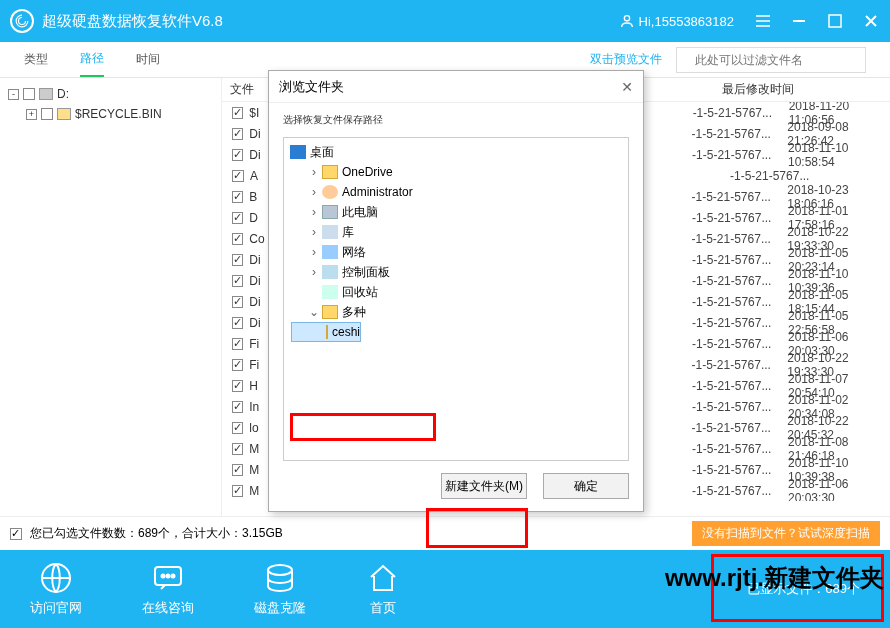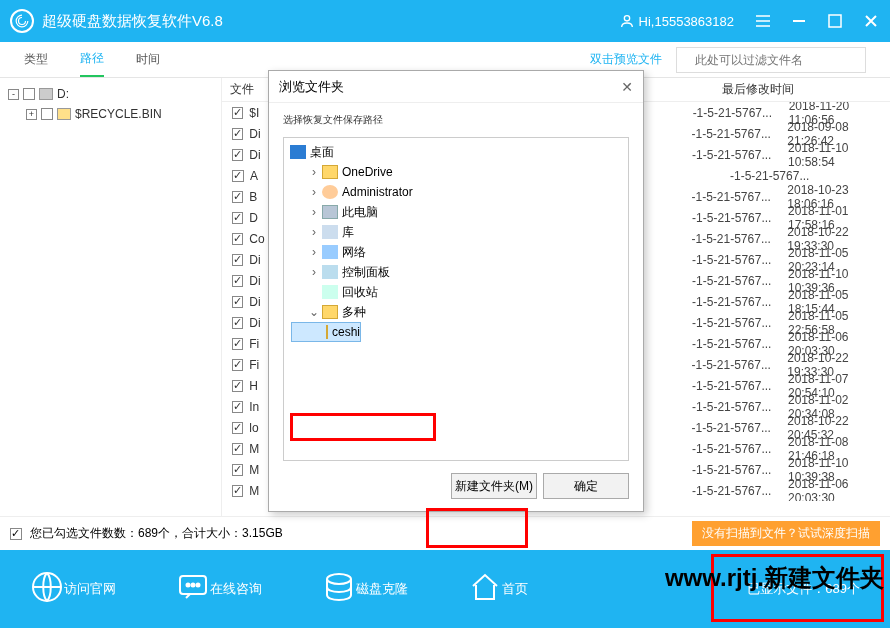--- a/index.html
+++ b/index.html
@@ -35,21 +35,21 @@
 .fl-row .chk{width:12px;height:12px;border:1px solid #888;margin:0 6px 0 10px;position:relative}
 .fl-row .chk::after{content:"✓";position:absolute;top:-2px;left:0;font-size:11px;color:#333}
 .fl-row .fname{width:480px;white-space:nowrap;overflow:hidden}
 .fl-row .fid{width:104px;color:#444}
 .fl-row .fdate{color:#444}
 .summary{height:34px;display:flex;align-items:center;padding:0 10px;background:#fff;border-top:1px solid #eee}
 .summary .chk{width:12px;height:12px;border:1px solid #888;margin-right:8px;position:relative}
 .summary .chk::after{content:"✓";position:absolute;top:-2px;left:0;font-size:11px}
 .deep-scan{margin-left:auto;background:#ffa030;color:#fff;padding:4px 10px;font-size:12px}
 .footer{height:78px;background:#1fb4f2;display:flex;align-items:center;padding:0 30px;position:relative}
-.footer-item{display:flex;flex-direction:row;align-items:center;color:#fff;margin-right:60px;cursor:pointer;font-size:13px}
+.footer-item{display:flex;flex-direction:column;align-items:center;color:#fff;margin-right:60px;cursor:pointer;font-size:13px}
 .footer-item .ico{width:34px;height:34px;margin-bottom:4px}
 .footer-right{margin-left:auto;display:flex;color:#fff;font-size:13px}
 .recover-btn{position:absolute;right:6px;top:4px;width:173px;height:68px;border:3px solid #f00}
 .watermark{position:absolute;right:6px;bottom:34px;font-size:24px;font-weight:bold;color:#000}
 
 .dialog{position:absolute;left:268px;top:70px;width:376px;height:442px;background:#fff;border:1px solid #aaa;box-shadow:3px 3px 8px rgba(0,0,0,.2);display:flex;flex-direction:column}
 .dlg-title{height:32px;display:flex;align-items:center;padding:0 10px;border-bottom:1px solid #eee;font-size:13px}
 .dlg-title .close{margin-left:auto;color:#666;cursor:pointer;font-size:14px}
 .dlg-sub{padding:10px 14px;font-size:10px;color:#333}
 .dlg-tree{flex:1;border:1px solid #ccc;margin:0 14px;padding:4px 2px;overflow:auto;font-size:12px}
@@ -58,21 +58,21 @@
 .dlg-node .ficon{width:16px;height:14px;margin-right:4px;display:inline-block}
 .desktop-ico{background:#2b7cd3}
 .folder-ico{background:#ffd76a;border:1px solid #d4a836}
 .pc-ico{background:#b8c6d6;border:1px solid #8aa}
 .lib-ico{background:#cde}
 .net-ico{background:#9cf}
 .ctrl-ico{background:#bde}
 .bin-ico{background:#cfe}
 .user-ico{background:#fc9;border-radius:50%}
 .dlg-node.sel{background:#cde8ff;border:1px solid #7ab7e8}
-.dlg-btns{display:flex;justify-content:flex-end;gap:6px;padding:12px 14px}
+.dlg-btns{display:flex;justify-content:flex-end;gap:16px;padding:12px 14px}
 .dlg-btn{width:86px;height:26px;border:1px solid #aaa;background:#f2f2f2;font-size:12px;cursor:pointer}
 .red-box-ceshi{position:absolute;left:290px;top:413px;width:146px;height:28px;border:3px solid #f00;pointer-events:none}
 .red-box-ok{position:absolute;left:426px;top:508px;width:102px;height:40px;border:3px solid #f00;pointer-events:none}
 </style>
 </head>
 <body>
 
 <div class="titlebar">
   <div class="logo">
     <svg viewBox="0 0 24 24" fill="none" stroke="#fff" stroke-width="2">

